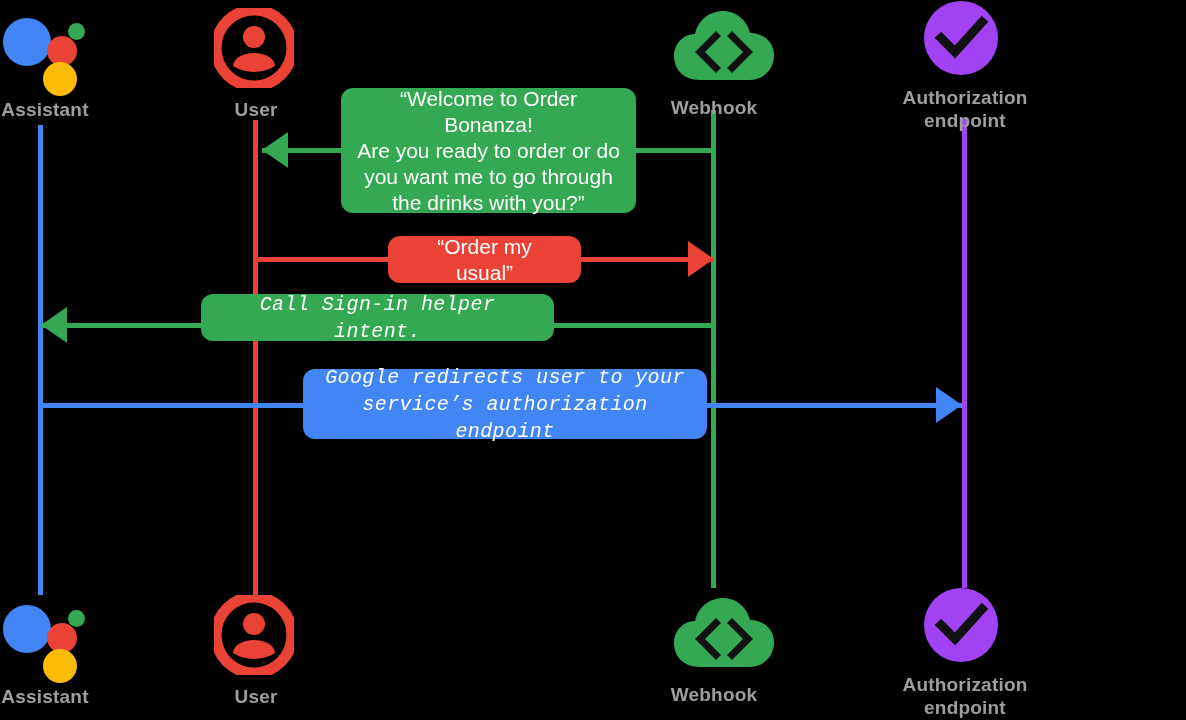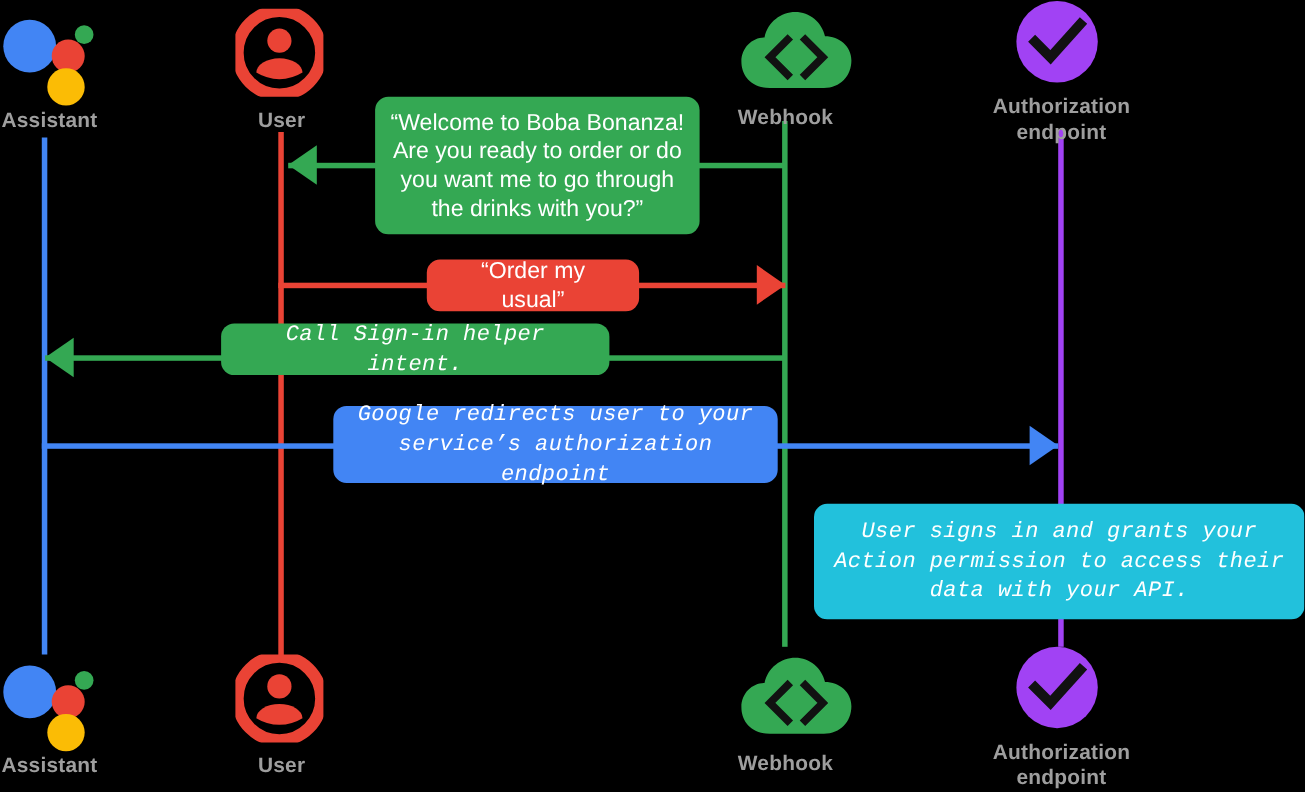--- a/index.html
+++ b/index.html
@@ -155,41 +155,38 @@
         <circle cx="38" cy="38" r="37" fill="#A142F4"></circle>
         <path d="M18 38 L32 52 L59 22" fill="none" stroke="#111111" stroke-width="9" stroke-linecap="square" stroke-linejoin="miter"></path>
       </svg>
     </div>
     <div class="actor-label" style="margin-top:10px;">Authorization
 endpoint</div>
   </div>
 
   <div class="msg-line" style="left:262px; top:148px; width:452px; background:#34A853;"></div>
   <div class="arrowhead arrow-left" style="left:262px; top:132px; border-right-color:#34A853;"></div>
-  <div class="bubble bubble-sans" style="left:341px; top:88px; width:295px; height:125px; background:#34A853; padding:6px 12px;">“Welcome to Boba Bonanza!
+  <div class="bubble bubble-sans" style="left:341px; top:88px; width:295px; height:125px; background:#34A853; padding:6px 12px;">“Welcome to Order Bonanza!
 Are you ready to order or do
 you want me to go through
 the drinks with you?”</div>
 
   <div class="msg-line" style="left:253px; top:257px; width:461px; background:#EA4335;"></div>
   <div class="arrowhead arrow-right" style="left:688px; top:241px; border-left-color:#EA4335;"></div>
   <div class="bubble bubble-sans" style="left:388px; top:236px; width:193px; height:47px; background:#EA4335; padding:4px 20px;">“Order my usual”</div>
 
   <div class="msg-line" style="left:41px; top:323px; width:673px; background:#34A853;"></div>
   <div class="arrowhead arrow-left" style="left:41px; top:307px; border-right-color:#34A853;"></div>
   <div class="bubble bubble-mono" style="left:201px; top:294px; width:353px; height:47px; background:#34A853; padding:4px 12px;">Call Sign-in helper intent.</div>
 
   <div class="msg-line" style="left:38px; top:403px; width:924px; background:#4285F4;"></div>
   <div class="arrowhead arrow-right" style="left:936px; top:387px; border-left-color:#4285F4;"></div>
   <div class="bubble bubble-mono" style="left:303px; top:369px; width:404px; height:70px; background:#4285F4; padding:12px 10px;">Google redirects user to your
 service’s authorization endpoint</div>
 
-  <div class="bubble bubble-mono" style="left:740px; top:458px; width:446px; height:105px; background:#22C1DC; padding:4px 12px;">User signs in and grants your
-Action permission to access their
-data with your API.</div>
 
   <div class="actor" style="left:-55px; top:595px;">
     <div class="actor-icon">
       <span class="ga-dot ga-blue"></span>
       <span class="ga-dot ga-red"></span>
       <span class="ga-dot ga-yellow"></span>
       <span class="ga-dot ga-green"></span>
     </div>
     <div class="actor-label">Assistant</div>
   </div>

